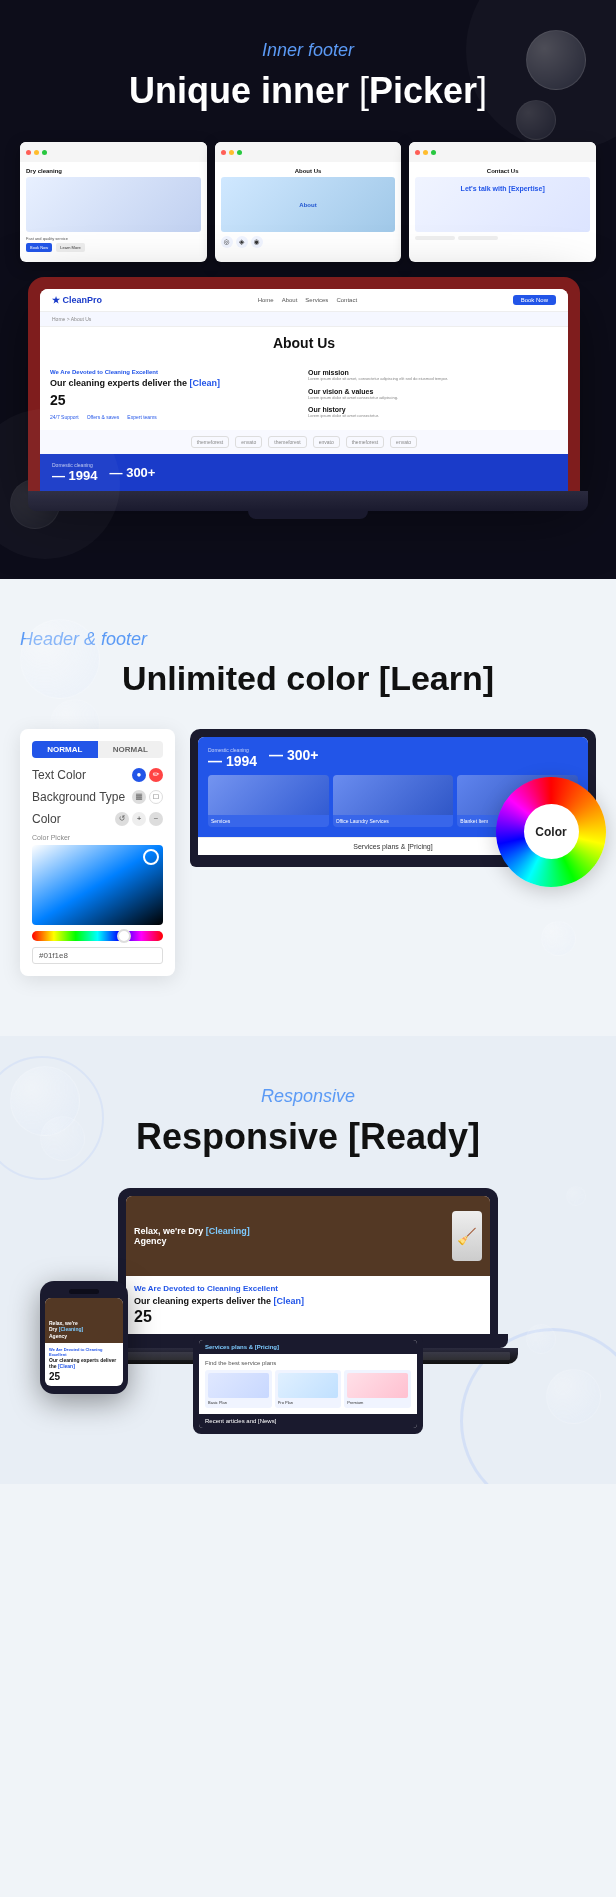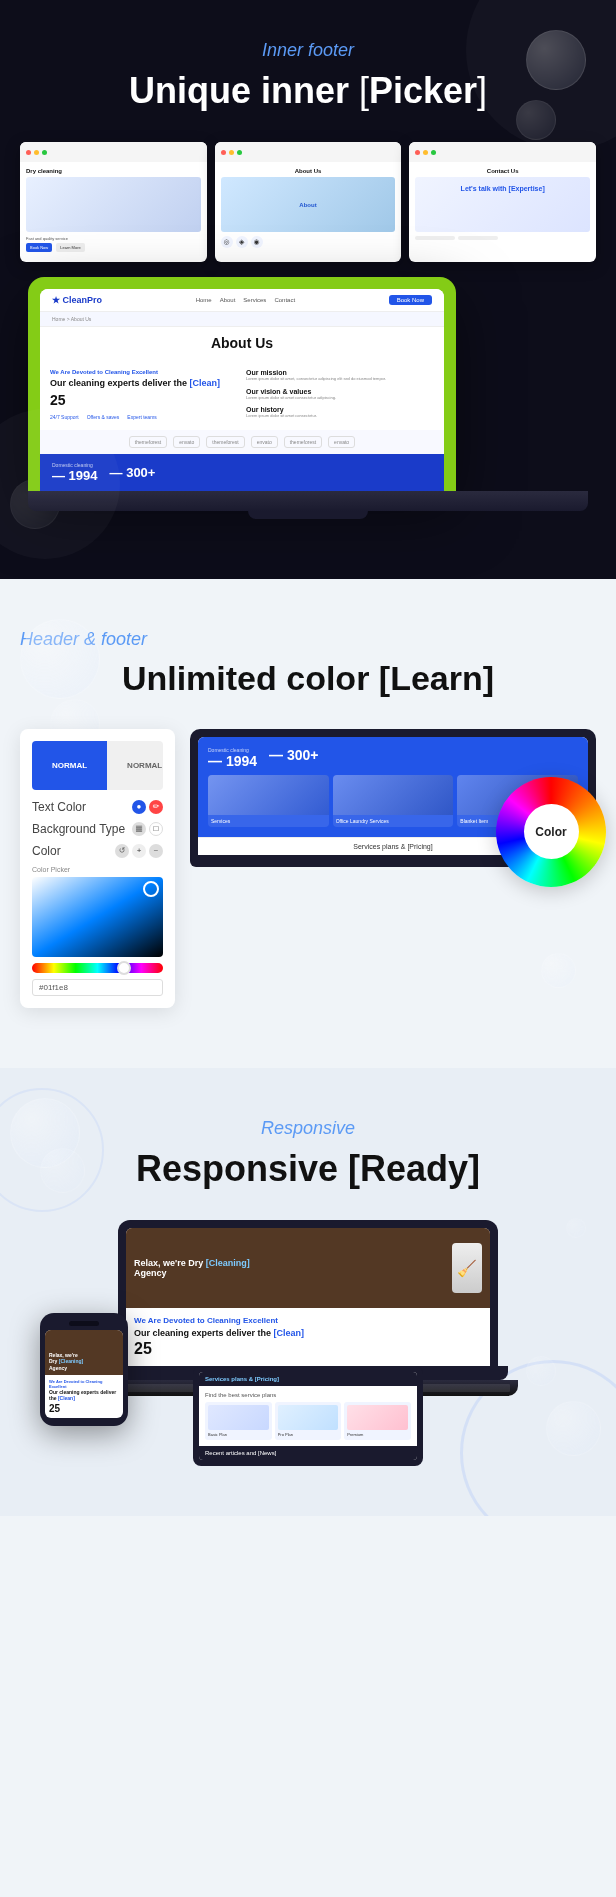--- a/index.html
+++ b/index.html
@@ -56,22 +56,22 @@
     }
 
     
     .laptop-container {
       position: relative;
       display: flex;
       justify-content: center;
       align-items: center;
     }
     .laptop-frame {
-      width: 428px;
-      background: #84cc16;
+      width: 552px;
+      background: #7f1d1d;
       border-radius: 16px 16px 0 0;
       padding: 12px 12px 0;
       box-shadow: 0 20px 60px rgba(0,0,0,0.5);
     }
     .laptop-screen {
       background: #fff;
       border-radius: 8px 8px 0 0;
       overflow: hidden;
       width: 100%;
     }
@@ -233,21 +233,21 @@
     }
     .panel-tabs {
       display: flex;
       margin-bottom: 10px;
       border-radius: 4px;
       overflow: hidden;
     }
     .panel-tab {
       flex: 1;
       text-align: center;
-      padding: 20px;
+      padding: 4px;
       font-size: 8px;
       font-weight: bold;
     }
     .panel-tab.active { background: #2255e8; color: white; }
     .panel-tab.inactive { background: #f0f0f0; color: #666; }
 
     .panel-row {
       display: flex;
       justify-content: space-between;
       align-items: center;

